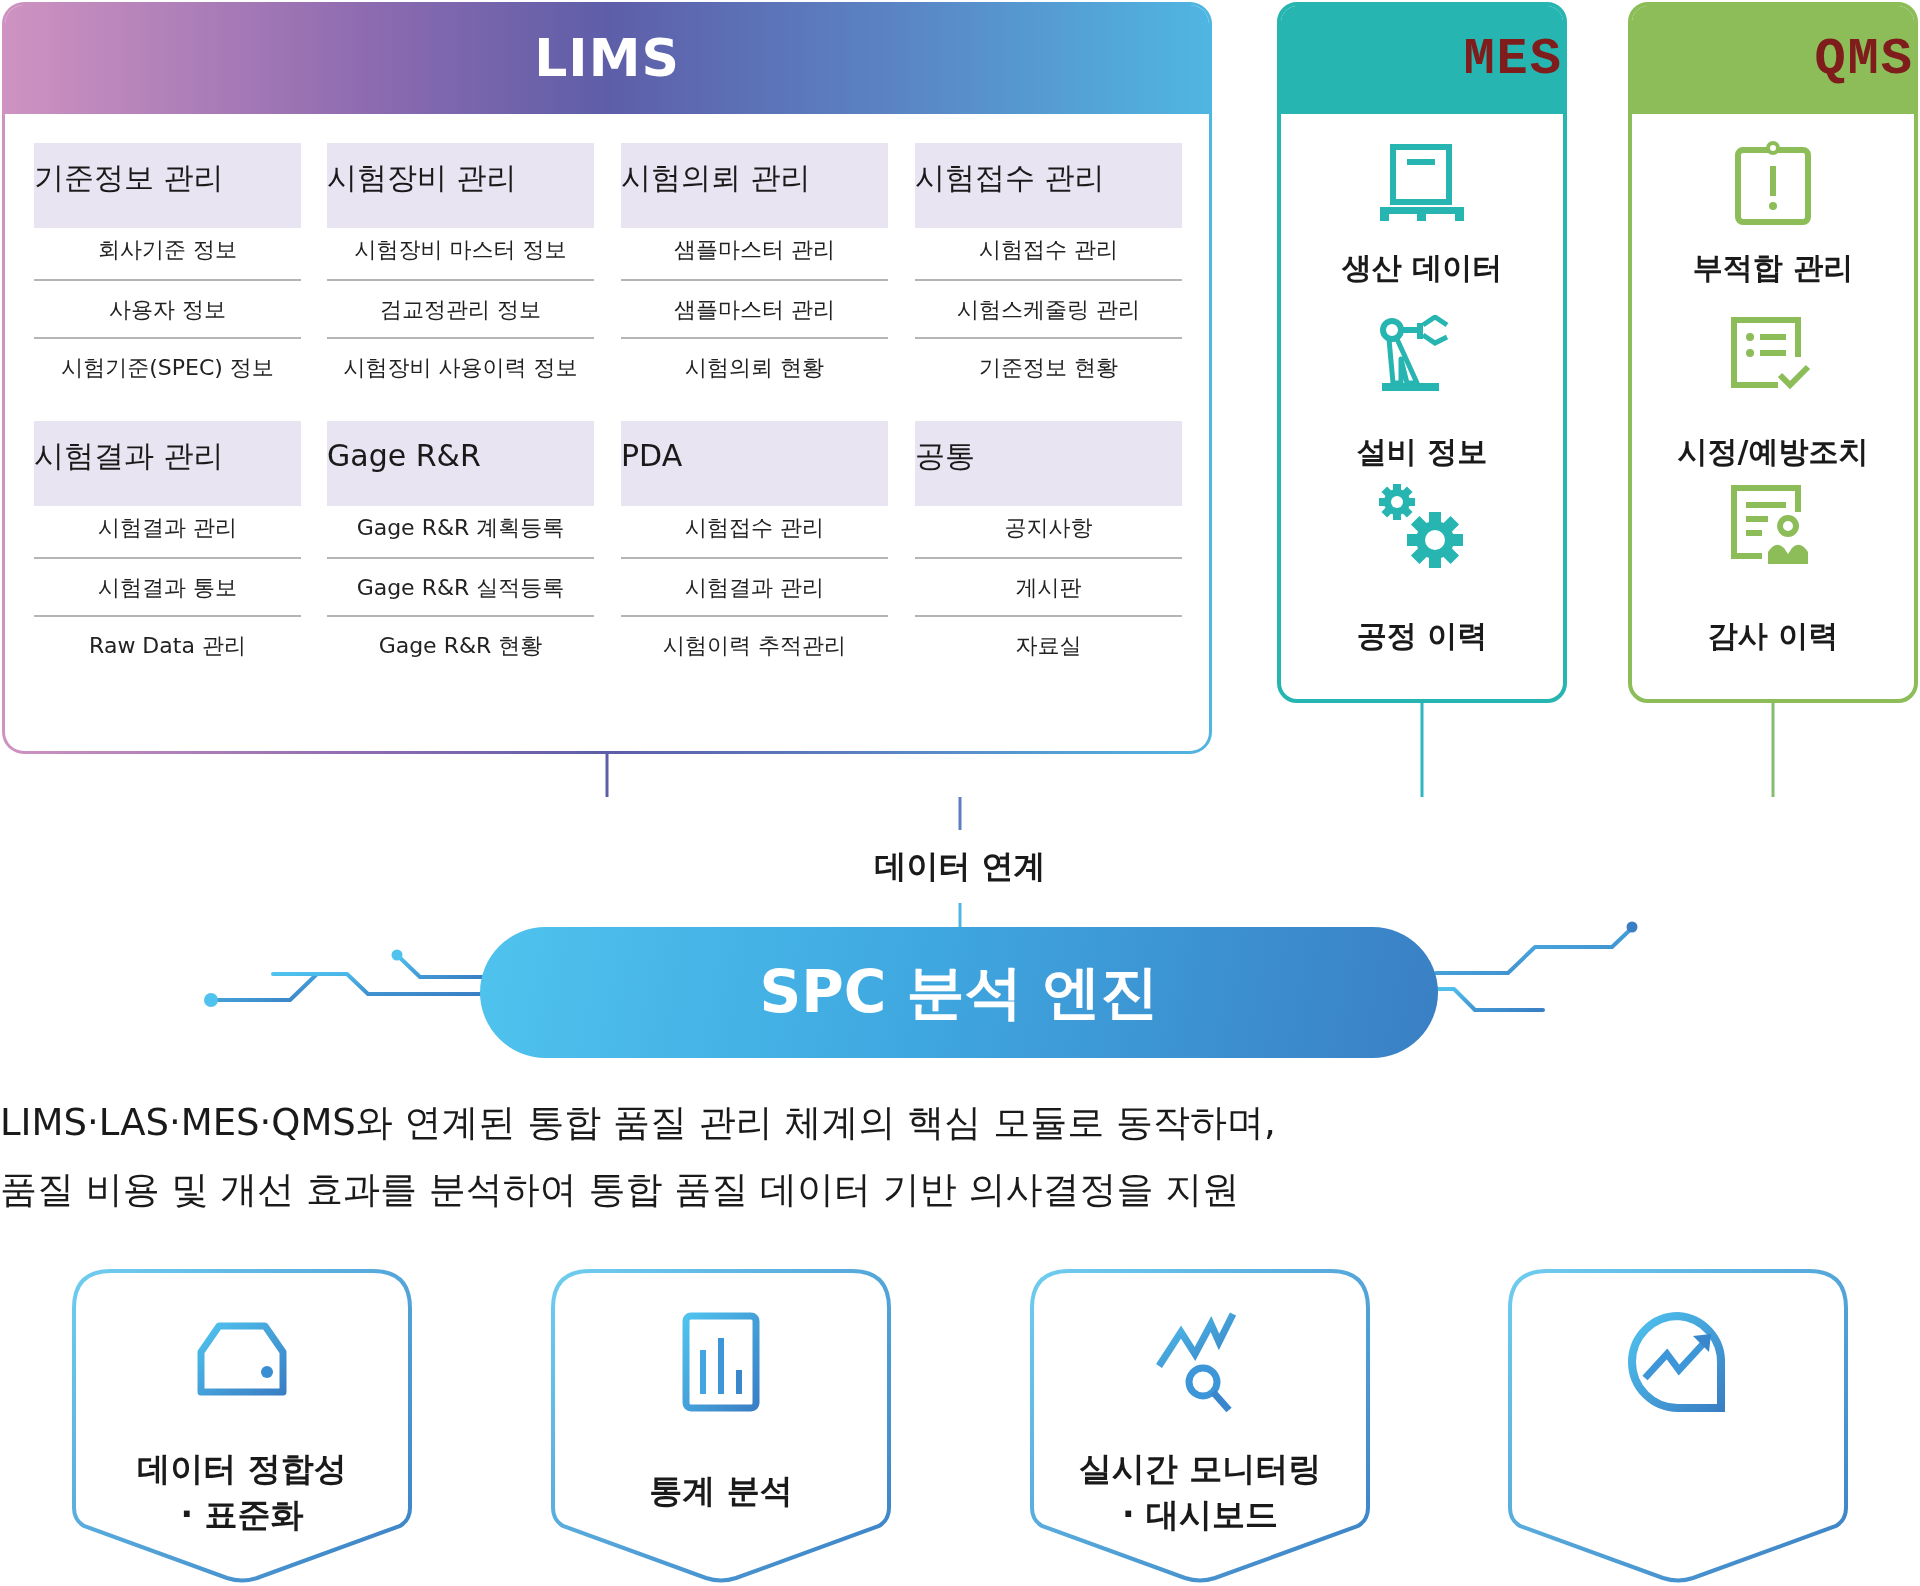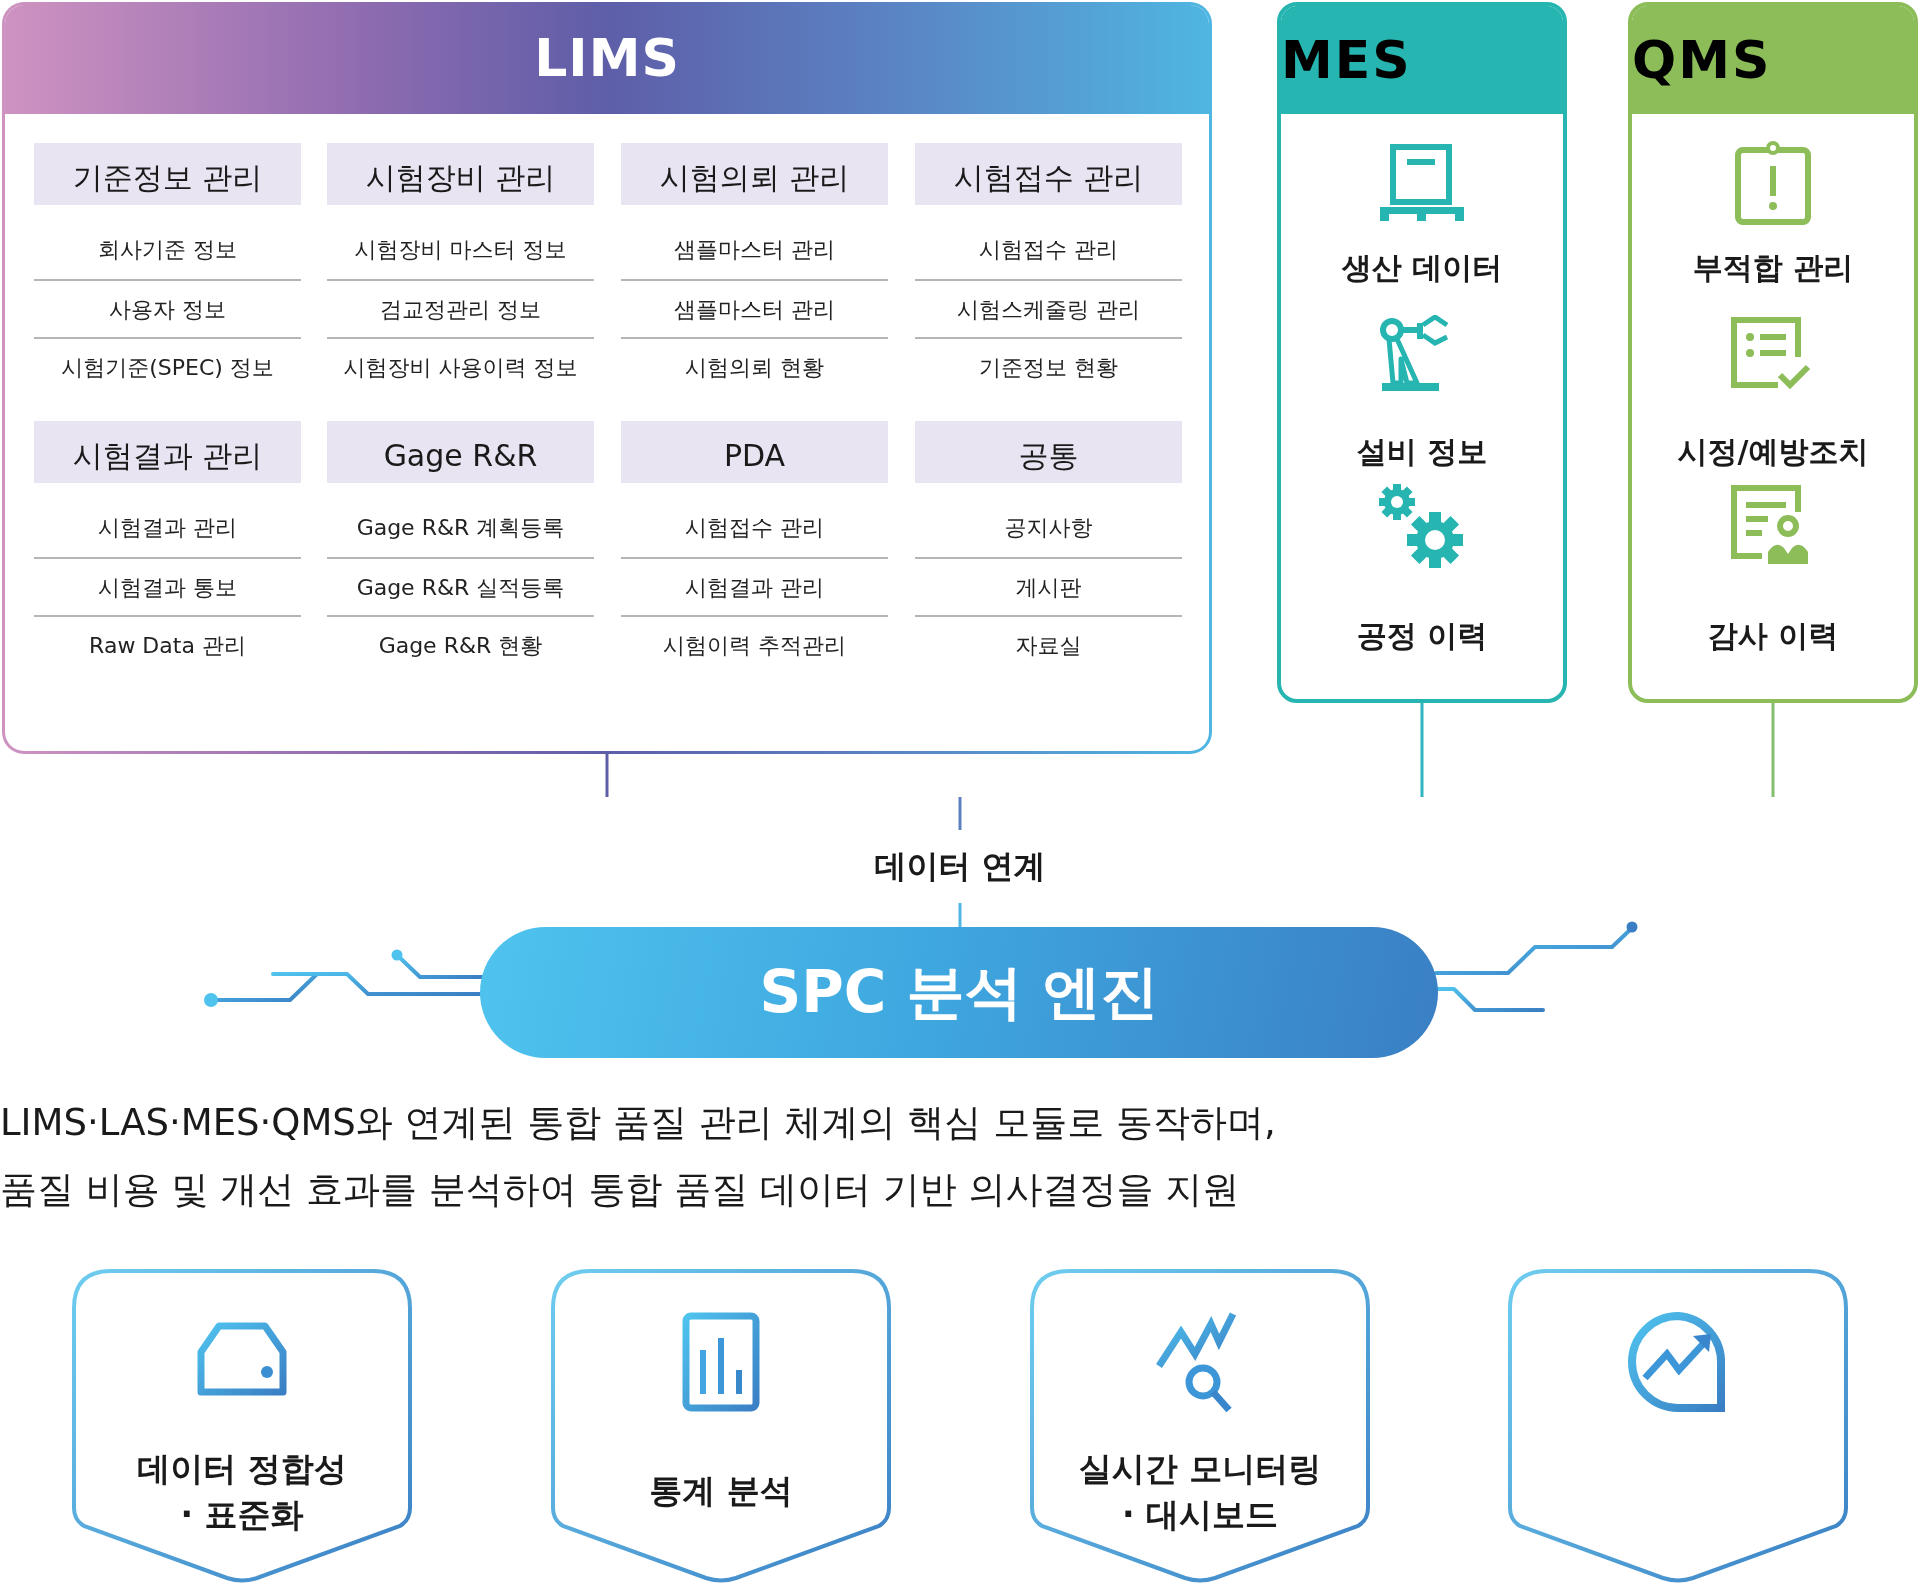--- a/index.html
+++ b/index.html
@@ -6,27 +6,27 @@
   body { width:1920px; height:1586px; position:relative; overflow:hidden; font-family:"DejaVu Sans", "Liberation Sans", sans-serif; color:#1a1a1a; }
   .abs { position:absolute; }
 
   
   #lims { left:2px; top:2px; width:1210px; height:752px; border-radius:22px; padding:3px;
           background:linear-gradient(90deg,#cf93c1 0%,#8e6bb0 30%,#5e5ea8 50%,#5a86c6 75%,#4fb6e2 100%); box-sizing:border-box; }
   #lims .inner { position:absolute; left:3px; top:3px; right:3px; bottom:3px; background:#fff; border-radius:19px; overflow:hidden; }
   #lims .hdr { position:absolute; left:-3px; top:-3px; width:1210px; height:112px;
           background:linear-gradient(90deg,#cf93c1 0%,#8e6bb0 30%,#5e5ea8 50%,#5a86c6 75%,#4fb6e2 100%);
           color:#fff; font-size:52px; font-weight:bold; text-align:center; line-height:112px; letter-spacing:1px; }
-  .grp-head { position:absolute; width:267px; height:62px; background:#e8e4f2; font-size:30px; text-align:center; line-height:69px; color:#1a1a1a; }
+  .grp-head { position:absolute; width:267px; height:85px; background:#e8e4f2; font-size:30px; text-align:left; line-height:69px; color:#1a1a1a; }
   .grp-item { position:absolute; width:267px; height:58px; font-size:22px; text-align:center; line-height:58px; color:#222; }
   .grp-item.div { border-top:2px solid #b5b5b5; }
 
   
   .side { position:absolute; top:2px; width:290px; height:701px; border-radius:20px; box-sizing:border-box; border:4px solid; background:#fff; overflow:hidden; }
-  .side .hdr { position:absolute; left:0; top:0; right:0; height:108px; color:#000000; font-size:52px; font-weight:bold; text-align:left; line-height:108px; letter-spacing:2px; }
+  .side .hdr { position:absolute; left:0; top:0; right:0; height:108px; color:#7f1d1d; font-size:52px; font-weight:bold; text-align:right; line-height:108px; letter-spacing:2px;font-family:Liberation Mono, monospace; }
   #mes { left:1277px; border-color:#26b5b0; }
   #mes .hdr { background:#26b5b0; }
   #qms { left:1628px; border-color:#8cbd58; }
   #qms .hdr { background:#8cbd58; }
   .side-label { position:absolute; left:0; width:100%; text-align:center; font-size:30px; font-weight:bold; color:#1a1a1a; }
 
   
   #connectors { position:absolute; left:0; top:0; width:1920px; height:1586px; pointer-events:none; }
 
   #link-label { position:absolute; left:860px; top:845px; width:200px; text-align:center; font-size:32px; font-weight:bold; color:#1a1a1a; }

